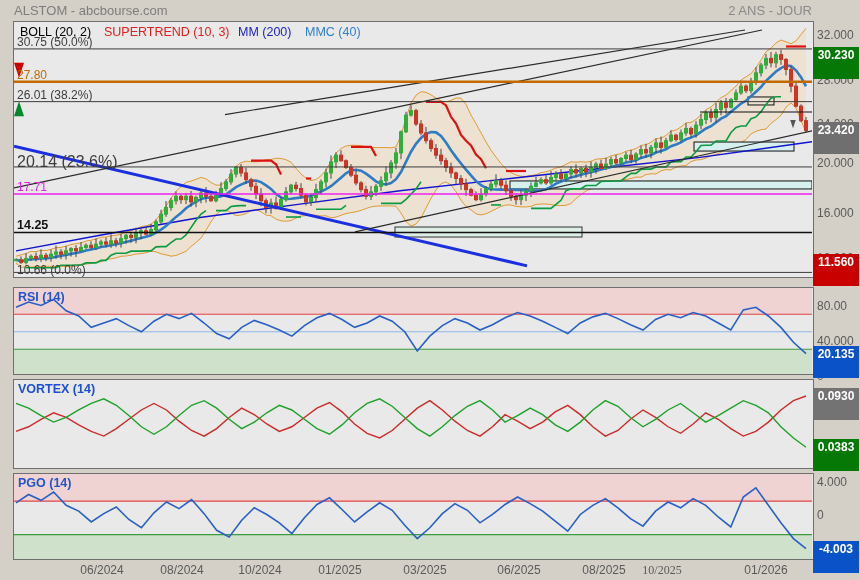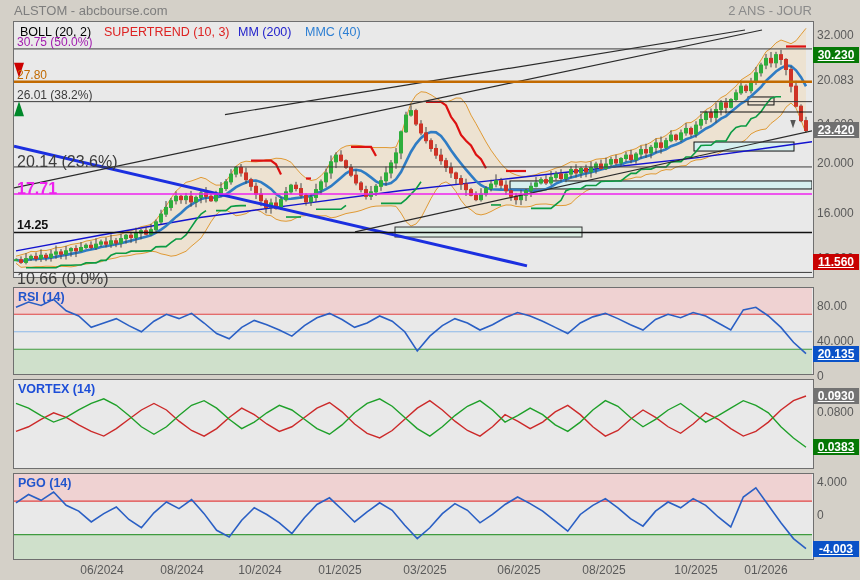--- a/index.html
+++ b/index.html
@@ -6,22 +6,22 @@
   body{background:#d4d0c8;font-family:"Liberation Sans","DejaVu Sans",sans-serif;}
   #app{position:relative;width:860px;height:580px;background:#d4d0c8;overflow:hidden;}
   .titlebar{position:absolute;left:0;top:0;width:860px;height:24px;}
   .title-left{position:absolute;left:14px;top:3px;font-size:13px;color:#7d7d7d;}
   .title-right{position:absolute;right:48px;top:3px;font-size:13px;color:#8a8a8a;}
   .panel{position:absolute;background:#e9e9e9;border:1px solid #6f6f6f;box-sizing:border-box;}
   #chart{position:absolute;left:0;top:0;pointer-events:none;}
   #labels{position:absolute;left:0;top:0;width:860px;height:580px;pointer-events:none;}
   .legend-item{position:absolute;top:25px;font-size:12.5px;white-space:nowrap;}
   .tick{position:absolute;left:817px;font-size:12px;color:#5a5a5a;white-space:nowrap;}
-  .badge{position:absolute;left:813px;width:46px;height:16px;line-height:16px;font-size:12px;
-         font-weight:bold;color:#fff;text-align:center;white-space:nowrap;text-decoration:underline;}
+  .badge{position:absolute;left:813px;width:46px;height:32px;line-height:16px;font-size:12px;
+         font-weight:bold;color:#fff;text-align:center;white-space:nowrap;}
   .fib{position:absolute;font-size:12px;color:#3c3c3c;white-space:nowrap;}
   .panel-label{position:absolute;font-size:12.5px;font-weight:bold;white-space:nowrap;}
   .xlab{position:absolute;top:563px;font-size:12px;color:#5a5a5a;transform:translateX(-50%);white-space:nowrap;}
 </style>
 </head>
 <body>
 
 <div id="app">
   <div class="titlebar">
     <span class="title-left">ALSTOM - abcbourse.com</span>
@@ -427,49 +427,49 @@
     </svg>
 
   <div id="labels">
     <span class="legend-item" style="left: 20px; color: #000000;">BOLL (20, 2)</span>
     <span class="legend-item" style="left: 104px; color: rgb(221, 34, 34);">SUPERTREND (10, 3)</span>
     <span class="legend-item" style="left: 238px; color: rgb(34, 34, 204);">MM (200)</span>
     <span class="legend-item" style="left: 305px; color: rgb(45, 127, 211);">MMC (40)</span>
     <span class="panel-label" style="left: 18px; top: 290px; color: rgb(34, 85, 204);">RSI (14)</span>
     <span class="panel-label" style="left: 18px; top: 382px; color: #1d4ed8;">VORTEX (14)</span>
     <span class="panel-label" style="left: 18px; top: 476px; color: rgb(34, 85, 204);">PGO (14)</span>
-  <div class="fib" style="left: 17px; top: 34.9062px; color: #a21caf; font-weight: normal; font-size: 12px;">30.75  (50.0%)</div>
+  <div class="fib" style="left: 17px; top: 34.9062px; color: #404040; font-weight: normal; font-size: 12px;">30.75  (50.0%)</div>
       <div class="fib" style="left: 17px; top: 67.725px; color: rgb(194, 106, 0); font-weight: normal; font-size: 12px;">27.80</div>
       <div class="fib" style="left: 17px; top: 87.6387px; color: rgb(60, 60, 60); font-weight: normal; font-size: 12px;">26.01  (38.2%)</div>
       <div class="fib" style="left: 17px; top: 152.942px; color: rgb(60, 60, 60); font-weight: normal; font-size: 16px;">20.14  (23.6%)</div>
-      <div class="fib" style="left: 17px; top: 179.976px; color: rgb(238, 34, 238); font-weight: bold; font-size: 16px;">17.71</div>
+      <div class="fib" style="left: 17px; top: 179.976px; color: rgb(238, 34, 238); font-weight: normal; font-size: 12px;">17.71</div>
       <div class="fib" style="left: 17px; top: 218.469px; color: rgb(17, 17, 17); font-weight: bold; font-size: 12.5px;">14.25</div>
-      <div class="fib" style="left: 17px; top: 270px; color: rgb(60, 60, 60); font-weight: normal; font-size: 16px;">10.66  (0.0%)</div>
+      <div class="fib" style="left: 17px; top: 263px; color: rgb(60, 60, 60); font-weight: normal; font-size: 12px;">10.66  (0.0%)</div>
       <div class="tick" style="top: 298.5px;">80.00</div>
       <div class="tick" style="top: 333.5px;">40.000</div>
       <div class="tick" style="top: 368.5px;">0</div>
       <div class="badge" style="top: 345.825px; background: rgb(10, 82, 200);">20.135</div>
       <div class="tick" style="top: 405.121px;">0.0800</div>
       <div class="badge" style="top: 388px; background: #737373;">0.0930</div>
       <div class="badge" style="top: 439px; background: rgb(6, 120, 6);">0.0383</div>
       <div class="tick" style="top: 475px;">4.000</div>
       <div class="tick" style="top: 508.3px;">0</div>
       <div class="badge" style="top: 540.625px; background: rgb(10, 82, 200);">-4.003</div>
       <div class="tick" style="top: 28px;">32.000</div>
-      <div class="tick" style="top: 72.5px;">20.083</div>
+      <div class="tick" style="top: 72.5px;">28.000</div>
       <div class="tick" style="top: 117px;">24.000</div>
       <div class="tick" style="top: 156px;">20.000</div>
       <div class="tick" style="top: 206px;">16.000</div>
       <div class="tick" style="top: 250.5px;">12.000</div>
       <div class="badge" style="top: 46.6912px; background: rgb(6, 120, 6);">30.230</div>
       <div class="badge" style="top: 122.452px; background: rgb(111, 111, 111);">23.420</div>
       <div class="badge" style="top: 254.395px; background: rgb(200, 0, 0);">11.560</div>
       <div class="xlab" style="left: 102px;">06/2024</div>
       <div class="xlab" style="left: 182px;">08/2024</div>
       <div class="xlab" style="left: 260px;">10/2024</div>
       <div class="xlab" style="left: 340px;">01/2025</div>
       <div class="xlab" style="left: 425px;">03/2025</div>
       <div class="xlab" style="left: 519px;">06/2025</div>
       <div class="xlab" style="left: 604px;">08/2025</div>
-      <div class="xlab" style="left: 696px;">10/2025</div>
+      <div class="xlab" style="left: 662px; font-family: Liberation Serif, serif;">10/2025</div>
       <div class="xlab" style="left: 766px;">01/2026</div>
     </div>
 </div>
 
 </body></html>

